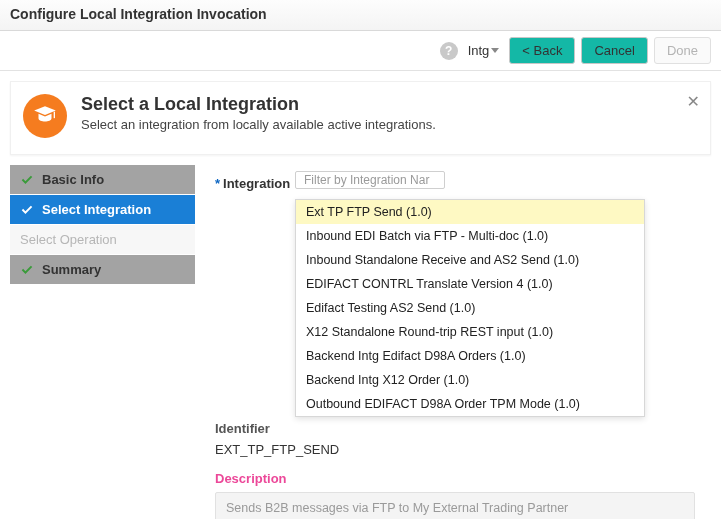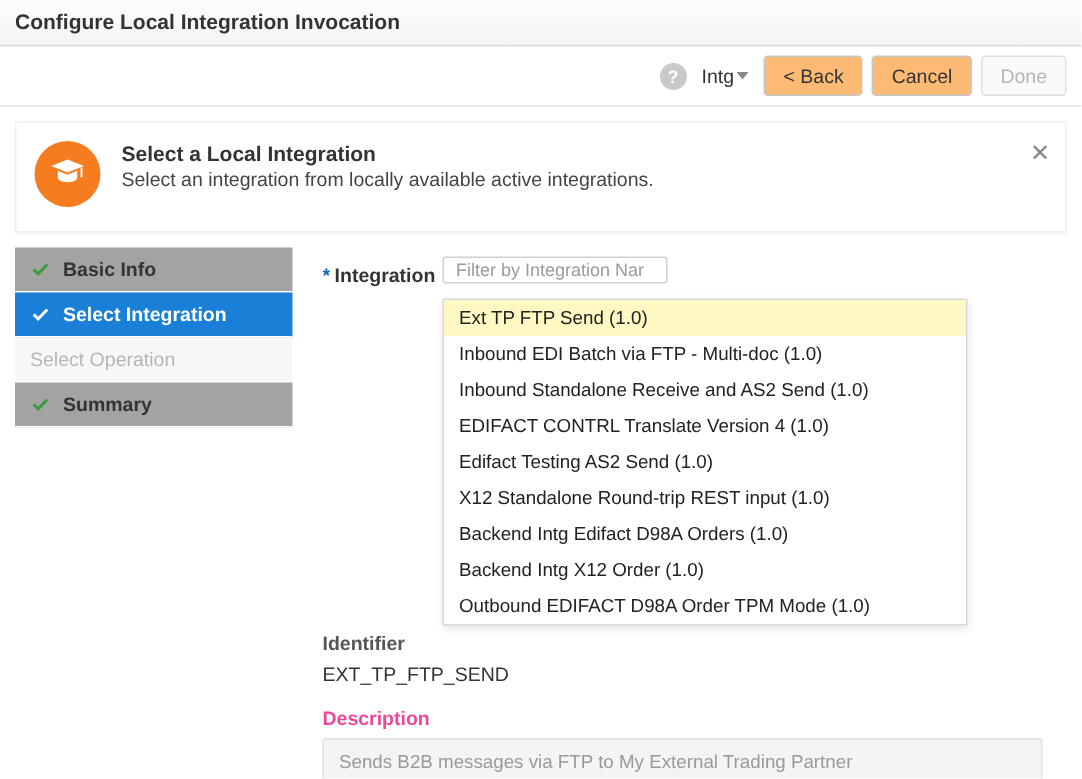--- a/index.html
+++ b/index.html
@@ -44,21 +44,21 @@
     width: 0; height: 0;
     border-left: 4px solid transparent;
     border-right: 4px solid transparent;
     border-top: 5px solid #888;
     display: inline-block;
   }
   .btn {
     border: 1px solid #c7c7c7;
     border-radius: 3px;
     padding: 5px 12px;
-    background: #fdba74;
+    background: #14b8a6;
     color: #333;
     cursor: pointer;
     font-size: 13px;
   }
   .btn.disabled {
     color: #b4b4b4;
     border-color: #e0e0e0;
     background: #fafafa;
     cursor: default;
   }
@@ -74,21 +74,21 @@
   }
   .banner-icon {
     width: 44px; height: 44px;
     border-radius: 50%;
     background: #f57c1f;
     display: flex; align-items: center; justify-content: center;
     margin-right: 14px;
     flex-shrink: 0;
   }
   .banner-icon svg { width: 26px; height: 26px; }
-  .banner-title { font-weight: bold; font-size: 14px; margin-bottom: 2px; }
+  .banner-title { font-weight: bold; font-size: 18px; margin-bottom: 2px; }
   .banner-sub { color: #444; font-size: 13px; }
   .banner-close {
     position: absolute; right: 10px; top: 10px;
     color: #888; cursor: pointer; font-size: 16px;
   }
   .body {
     display: flex;
     margin: 0 10px;
   }
   .nav {

